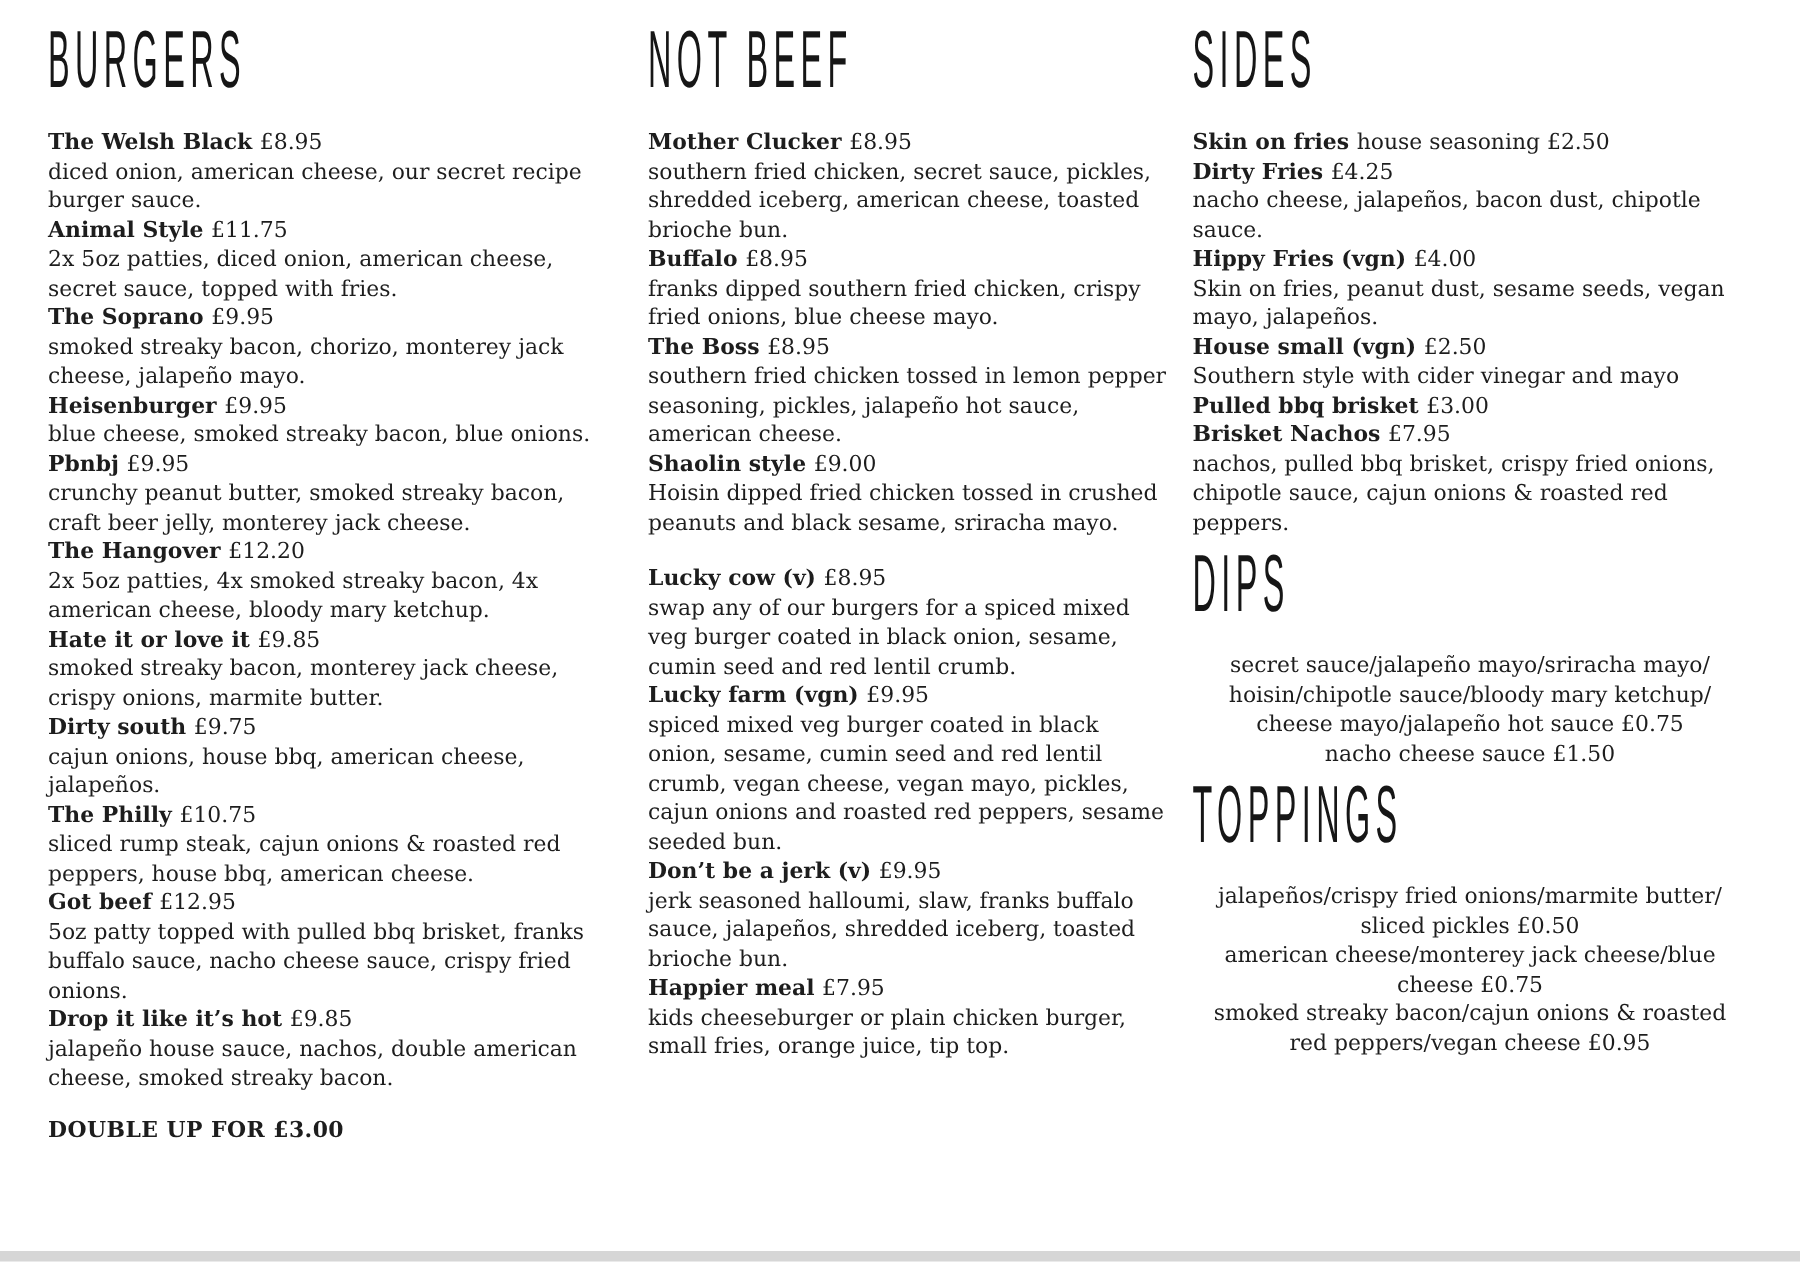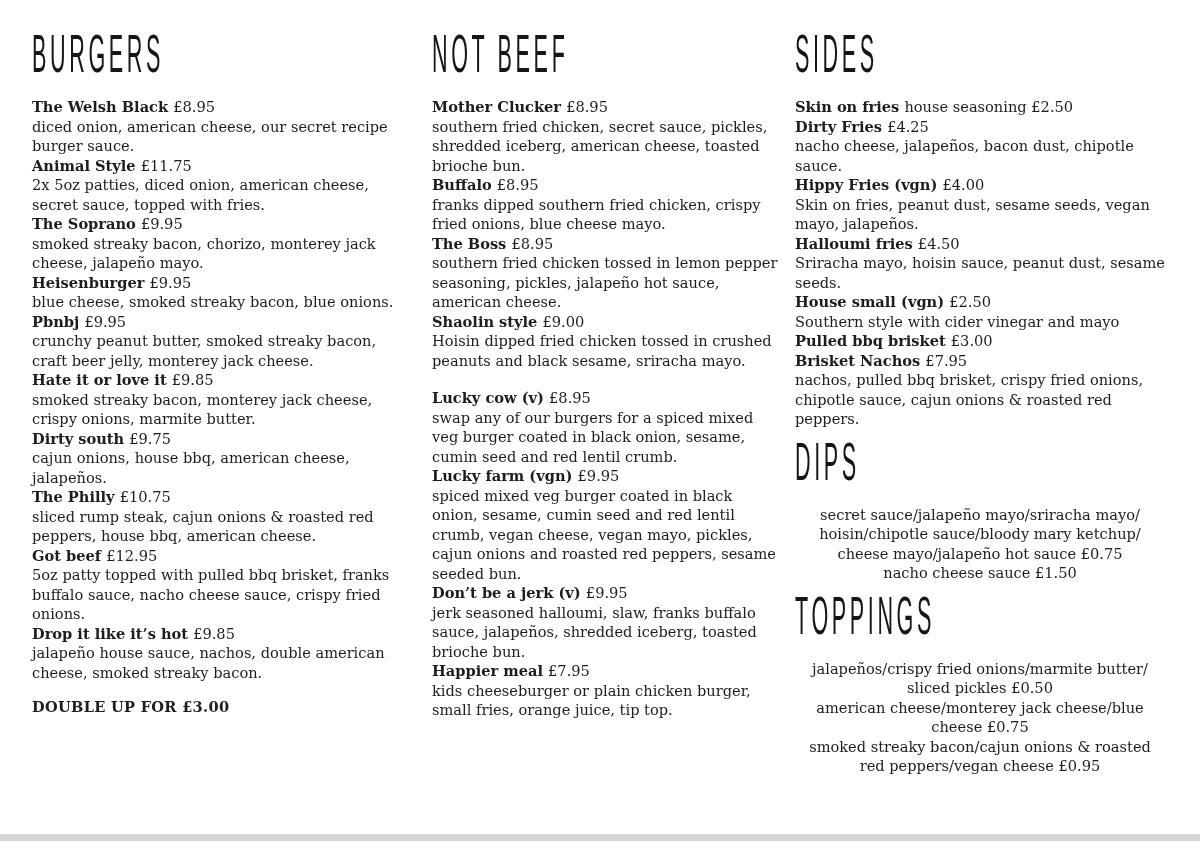--- a/index.html
+++ b/index.html
@@ -1,21 +1,21 @@
 <!DOCTYPE html>
 <html><head>
 <meta charset="utf-8">
 <style>
   html,body{margin:0;padding:0;background:#ffffff;}
   .page{
     position:relative;width:1200px;height:843px;background:#ffffff;
     font-family:"DejaVu Serif",serif;color:#1d1d1d;
     font-size:14.6px;line-height:19.5px;overflow:hidden;
   }
-  .col{position:absolute;top:36px;}
+  .col{position:absolute;top:24px;}
   .col1{left:32px;width:372px;}
   .col2{left:432px;width:346px;}
   .col3{left:795px;width:370px;}
   .hwrap{height:52px;margin-bottom:9px;}
   .heading{
     display:inline-block;font-family:"Liberation Sans",sans-serif;
     font-weight:400;font-size:30px;letter-spacing:5px;color:#161616;
     transform:scale(0.72,1.8);transform-origin:0 0;white-space:nowrap;
   }
   .intro{margin:0 0 17px 0;}
@@ -63,20 +63,24 @@
   <div class="item">
     <span class="nm">Heisenburger</span><span class="pr">£9.95</span>
     <div class="desc">blue cheese, smoked streaky bacon, blue onions.</div>
   </div>
 
   <div class="item">
     <span class="nm">Pbnbj</span><span class="pr">£9.95</span>
     <div class="desc">crunchy peanut butter, smoked streaky bacon, craft beer jelly, monterey jack cheese.</div>
   </div>
 
+  <div class="item">
+    <span class="nm">The Hangover</span><span class="pr">£12.20</span>
+    <div class="desc">2x 5oz patties, 4x smoked streaky bacon, 4x american cheese, bloody mary ketchup.</div>
+  </div>
 
   <div class="item">
     <span class="nm">Hate it or love it</span><span class="pr">£9.85</span>
     <div class="desc">smoked streaky bacon, monterey jack cheese, crispy onions, marmite butter.</div>
   </div>
 
   <div class="item">
     <span class="nm">Dirty south</span><span class="pr">£9.75</span>
     <div class="desc">cajun onions, house bbq, american cheese, jalapeños.</div>
   </div>
@@ -161,24 +165,20 @@
   <div class="item">
     <span class="nm">Dirty Fries</span><span class="pr">£4.25</span>
     <div class="desc">nacho cheese, jalapeños, bacon dust, chipotle sauce.</div>
   </div>
 
   <div class="item">
     <span class="nm">Hippy Fries (vgn)</span><span class="pr">£4.00</span>
     <div class="desc">Skin on fries, peanut dust, sesame seeds, vegan mayo, jalapeños.</div>
   </div>
 
-  <div class="item">
-    <span class="nm">Halloumi fries</span><span class="pr">£4.50</span>
-    <div class="desc">Sriracha mayo, hoisin sauce, peanut dust, sesame seeds.</div>
-  </div>
 
   <div class="item">
     <span class="nm">House small (vgn)</span><span class="pr">£2.50</span>
     <div class="desc">Southern style with cider vinegar and mayo</div>
   </div>
 
   <div class="item">
     <span class="nm">Pulled bbq brisket</span><span class="pr">£3.00</span>
     
   </div>

